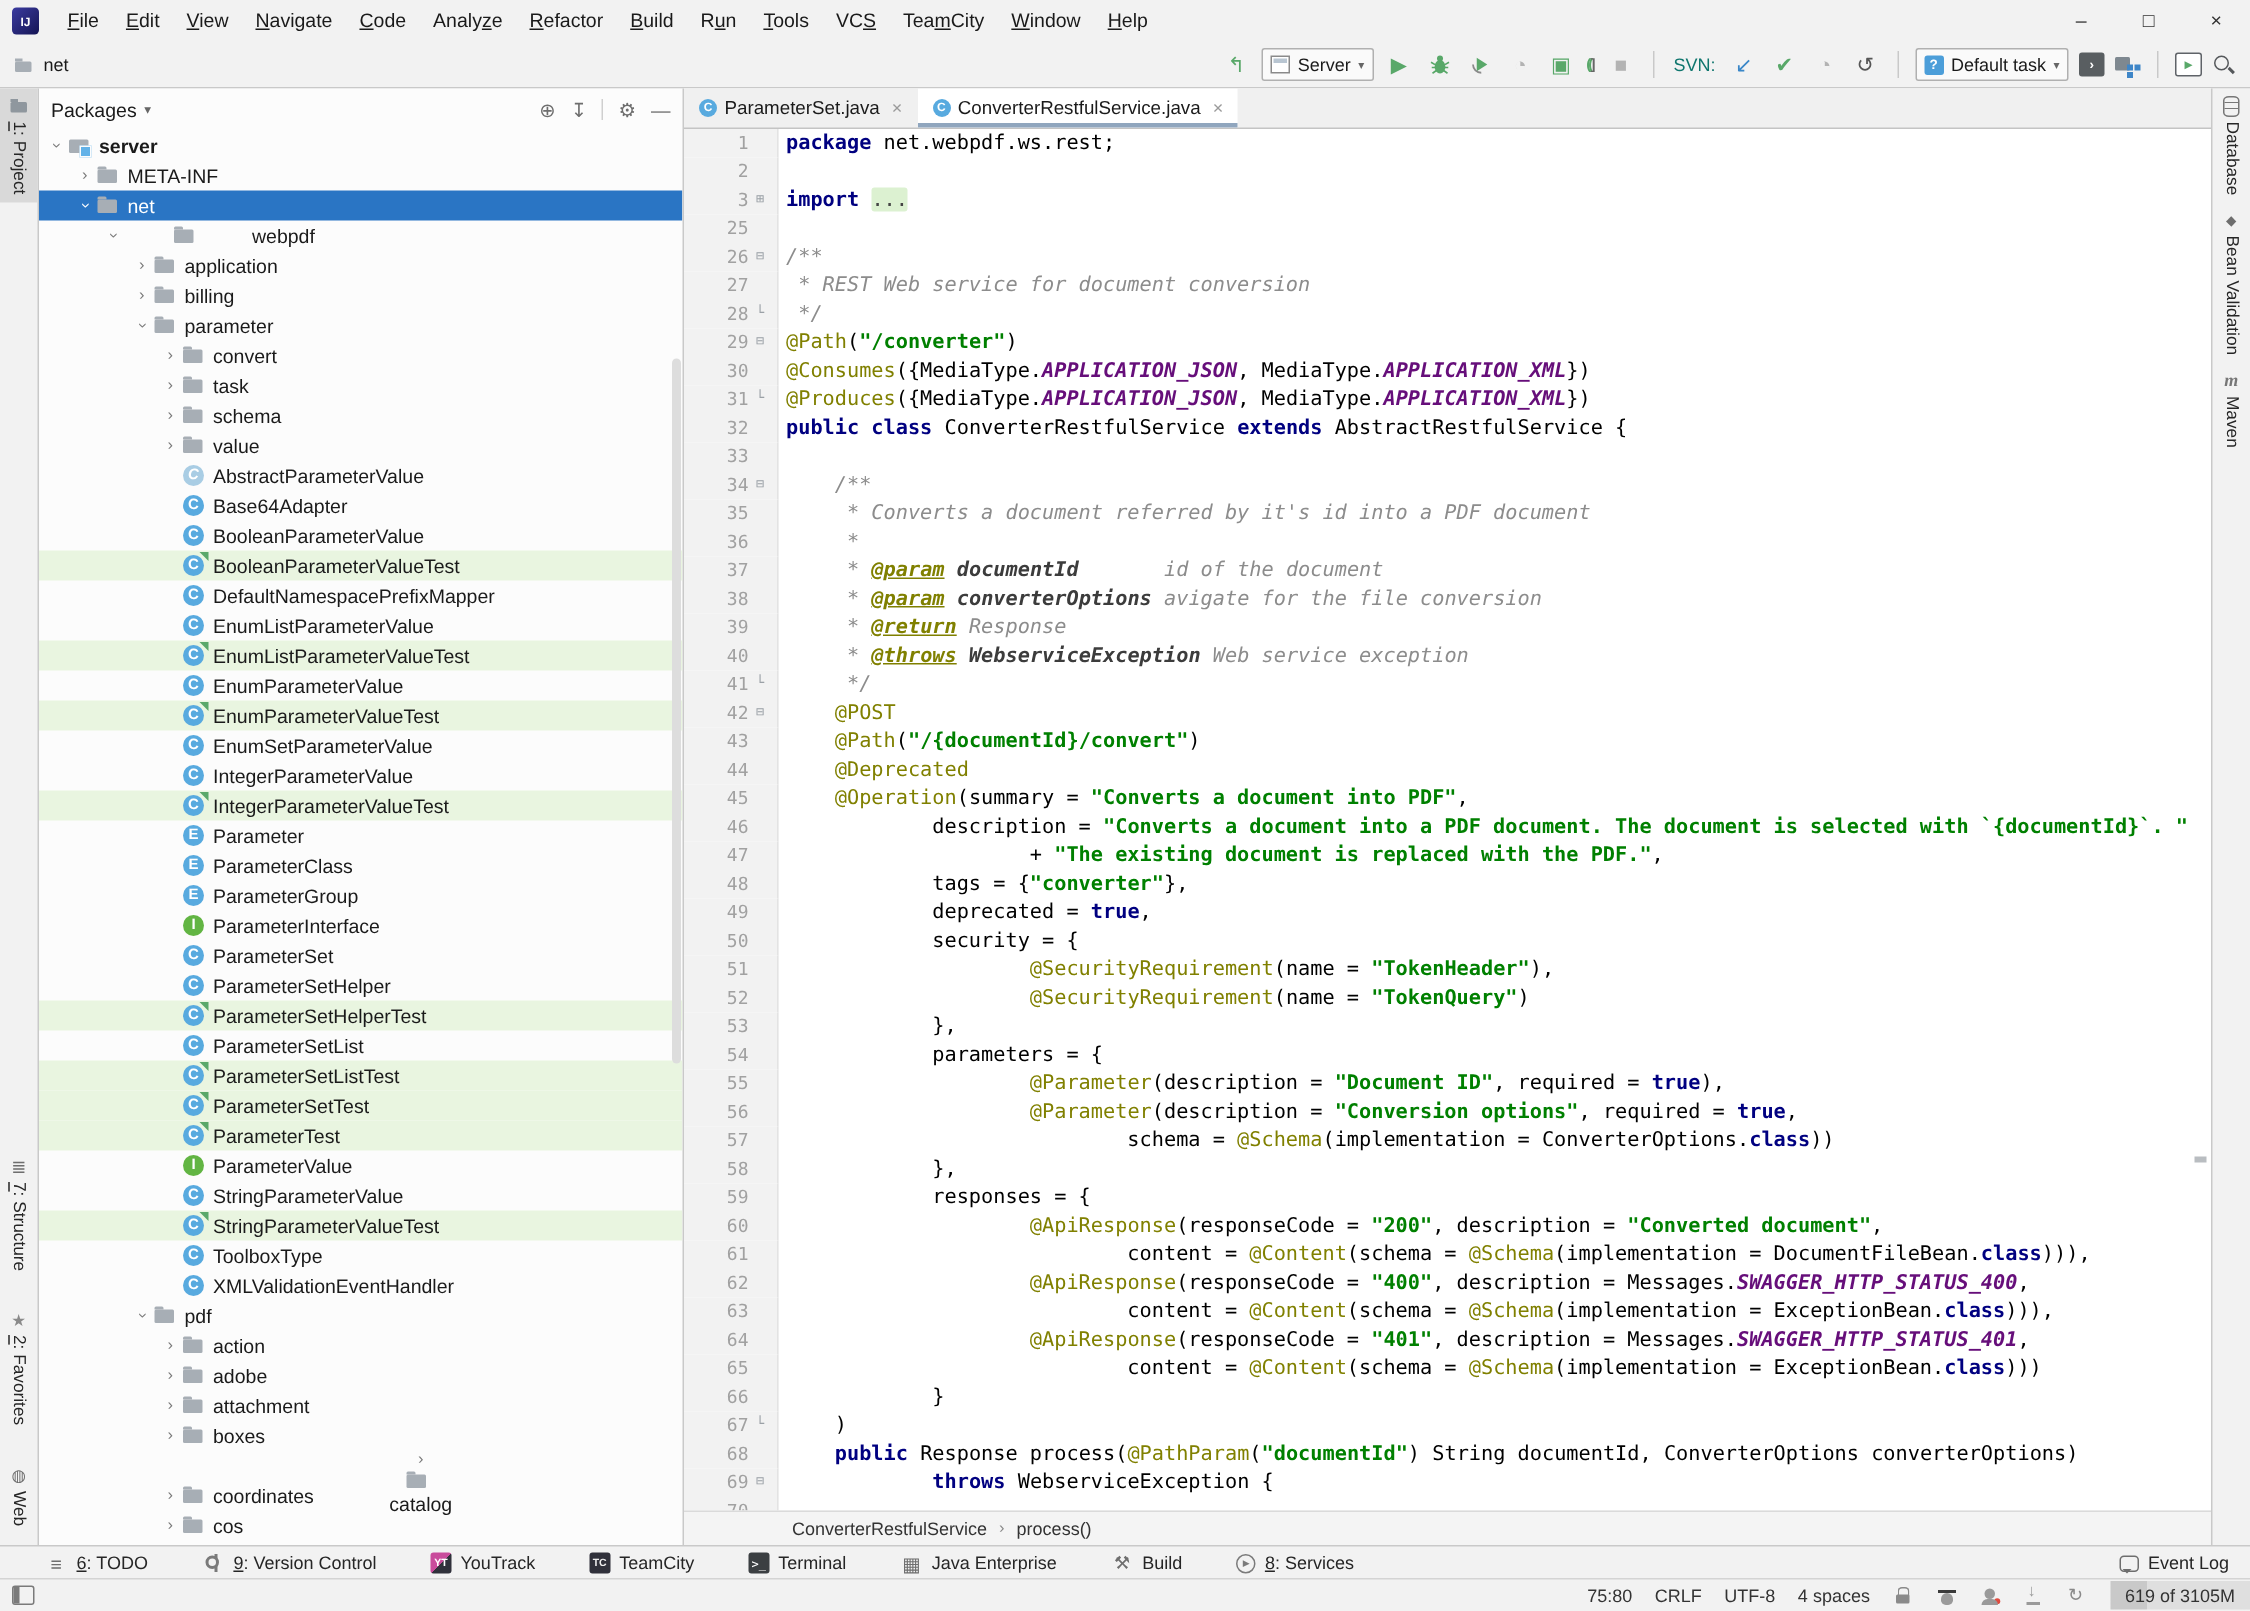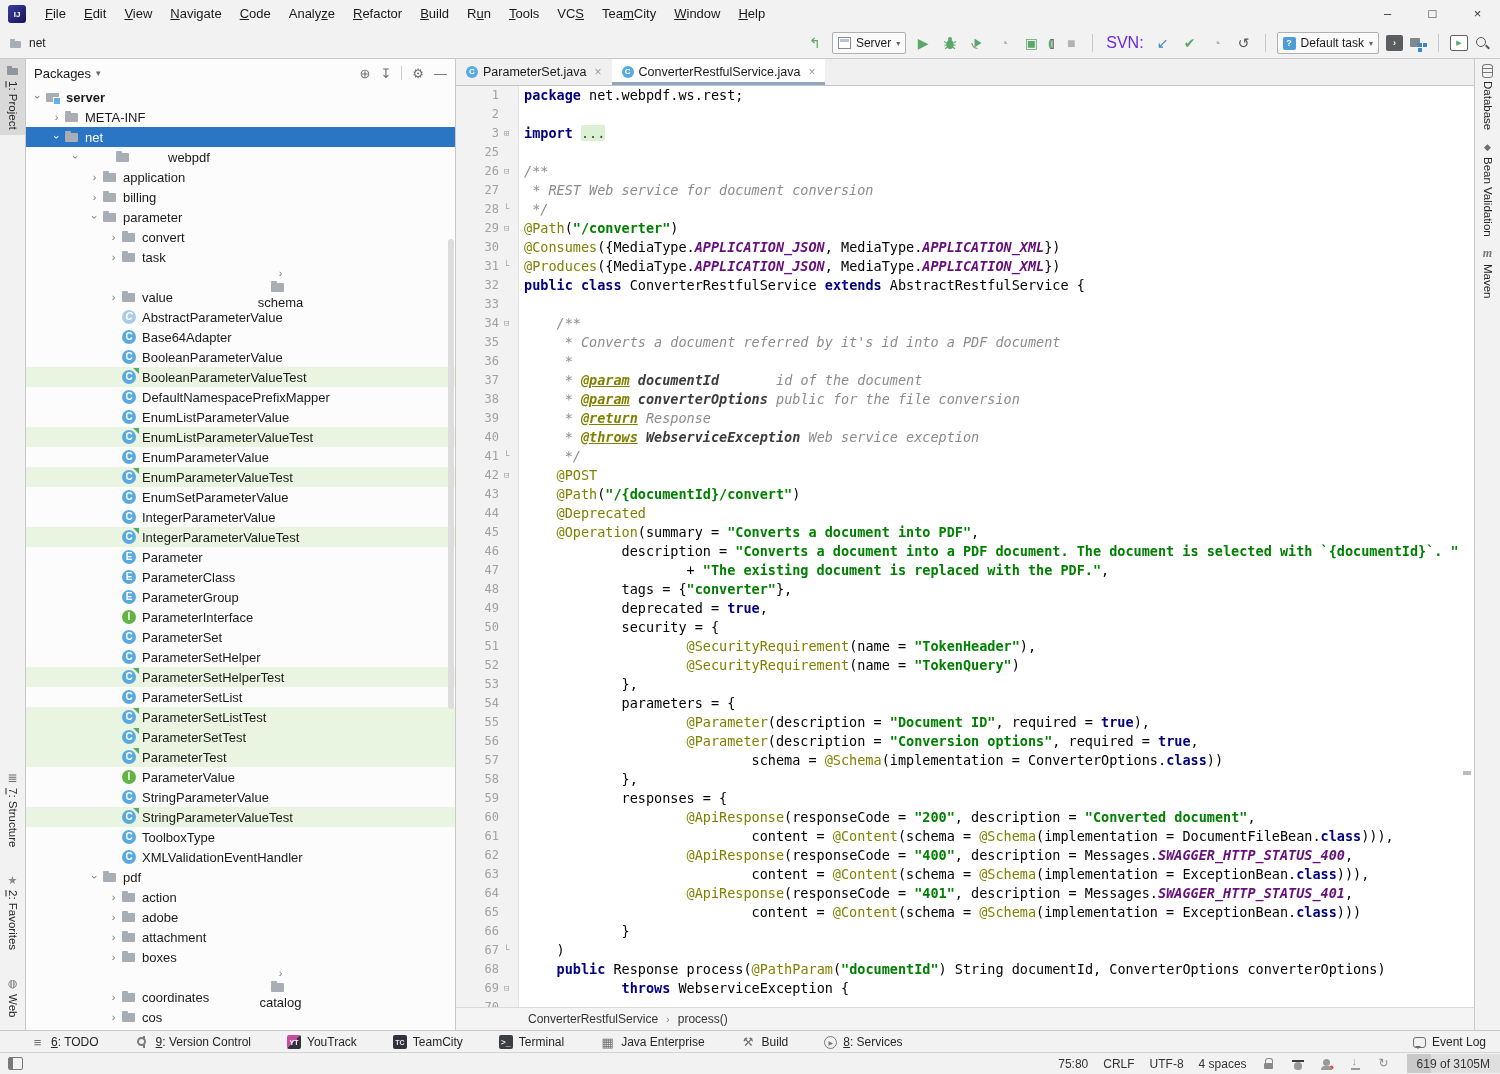--- a/index.html
+++ b/index.html
@@ -24,21 +24,21 @@
   .tb-ico.green{color:#59A869;}
   .tb-ico.blue{color:#3A87C8;}
   .tb-ico.dis{color:#B3B3B3;}
   .vsep{width:1px;height:18px;background:#C9C9C9;margin:0 4px;flex:none;}
   .combo{height:20px;border:1px solid #B0B0B0;border-radius:2px;background:#FAFAFA;display:flex;align-items:center;padding:0 5px;font-size:12px;gap:5px;color:#1a1a1a;}
   .combo .arr{font-size:8px;color:#666;}
   .cico-srv{width:11px;height:10px;border:1px solid #8a8a8a;background:#fff;position:relative;flex:none;}
   .cico-srv::before{content:"";position:absolute;top:1px;left:1px;right:1px;height:3px;background:#B9C6D2;}
   .cico-task{width:13px;height:13px;border-radius:2px;background:#4C9ED9;color:#fff;font-size:9px;font-weight:bold;display:flex;align-items:center;justify-content:center;flex:none;}
   .cico-task::before{content:"?";}
-  .svn-label{font-size:16px;color:#6d28d9;margin:0 2px;}
+  .svn-label{font-size:12px;color:#0f766e;margin:0 2px;}
   .tico-console{width:17px;height:16px;background:#595E61;border-radius:2px;color:#fff;font-size:9px;display:flex;align-items:center;justify-content:center;}
   .tico-console::before{content:"›";font-weight:bold;}
   .tico-modules{width:17px;height:15px;position:relative;}
   .tico-modules::before{content:"";position:absolute;left:0;top:2px;width:10px;height:9px;background:#7E8890;border-radius:1px;}
   .tico-modules::after{content:"";position:absolute;left:8px;top:7px;width:4px;height:4px;background:#3E86C8;box-shadow:5px 0 0 #3E86C8,0 5px 0 #3E86C8;}
   .tico-runany{width:16px;height:14px;border:1.5px solid #5f6368;border-radius:2px;display:flex;align-items:center;justify-content:center;background:#fff;}
   .tico-runany::before{content:"▶";font-size:7px;color:#59A869;}
   .tico-search{width:15px;height:15px;position:relative;}
   .tico-search::before{content:"";position:absolute;left:1px;top:1px;width:8px;height:8px;border:1.6px solid #55585B;border-radius:50%;}
   .tico-search::after{content:"";position:absolute;left:10px;top:10px;width:5px;height:2px;background:#55585B;transform:rotate(45deg);}
@@ -319,21 +319,21 @@
           <div class="trow" style="padding-left: 80px;">
             <span class="chev closed"></span>
             <span class="ti folder"></span>
             <span class="tlabel">convert</span>
           </div>
           <div class="trow" style="padding-left: 80px;">
             <span class="chev closed"></span>
             <span class="ti folder"></span>
             <span class="tlabel">task</span>
           </div>
-          <div class="trow" style="padding-left: 80px; flex-direction: column;">
+          <div class="trow" style="padding-left: 80px;">
             <span class="chev closed"></span>
             <span class="ti folder"></span>
             <span class="tlabel">schema</span>
           </div>
           <div class="trow" style="padding-left: 80px;">
             <span class="chev closed"></span>
             <span class="ti folder"></span>
             <span class="tlabel">value</span>
           </div>
           <div class="trow" style="padding-left: 80px;">
@@ -543,21 +543,21 @@
           <div class="cline"><span class="gut"><span class="ln">28</span><span class="fm">└</span></span><span class="ctext"><span class="tk-c"> */</span></span></div>
           <div class="cline"><span class="gut"><span class="ln">29</span><span class="fm">⊟</span></span><span class="ctext"><span class="tk-a">@Path</span><span class="tk-p">(</span><span class="tk-s">"/converter"</span><span class="tk-p">)</span></span></div>
           <div class="cline"><span class="gut"><span class="ln">30</span><span class="fm"></span></span><span class="ctext"><span class="tk-a">@Consumes</span><span class="tk-p">({MediaType.</span><span class="tk-f">APPLICATION_JSON</span><span class="tk-p">, MediaType.</span><span class="tk-f">APPLICATION_XML</span><span class="tk-p">})</span></span></div>
           <div class="cline"><span class="gut"><span class="ln">31</span><span class="fm">└</span></span><span class="ctext"><span class="tk-a">@Produces</span><span class="tk-p">({MediaType.</span><span class="tk-f">APPLICATION_JSON</span><span class="tk-p">, MediaType.</span><span class="tk-f">APPLICATION_XML</span><span class="tk-p">})</span></span></div>
           <div class="cline"><span class="gut"><span class="ln">32</span><span class="fm"></span></span><span class="ctext"><span class="tk-k">public class</span><span class="tk-p"> ConverterRestfulService </span><span class="tk-k">extends</span><span class="tk-p"> AbstractRestfulService {</span></span></div>
           <div class="cline"><span class="gut"><span class="ln">33</span><span class="fm"></span></span><span class="ctext"></span></div>
           <div class="cline"><span class="gut"><span class="ln">34</span><span class="fm">⊟</span></span><span class="ctext"><span class="tk-c">    /**</span></span></div>
           <div class="cline"><span class="gut"><span class="ln">35</span><span class="fm"></span></span><span class="ctext"><span class="tk-c">     * Converts a document referred by it's id into a PDF document</span></span></div>
           <div class="cline"><span class="gut"><span class="ln">36</span><span class="fm"></span></span><span class="ctext"><span class="tk-c">     *</span></span></div>
           <div class="cline"><span class="gut"><span class="ln">37</span><span class="fm"></span></span><span class="ctext"><span class="tk-c">     * </span><span class="tk-ct">@param</span><span class="tk-c"> </span><span class="tk-cv">documentId</span><span class="tk-c">       id of the document</span></span></div>
-          <div class="cline"><span class="gut"><span class="ln">38</span><span class="fm"></span></span><span class="ctext"><span class="tk-c">     * </span><span class="tk-ct">@param</span><span class="tk-c"> </span><span class="tk-cv">converterOptions</span><span class="tk-c"> public for the file conversion</span></span></div>
+          <div class="cline"><span class="gut"><span class="ln">38</span><span class="fm"></span></span><span class="ctext"><span class="tk-c">     * </span><span class="tk-ct">@param</span><span class="tk-c"> </span><span class="tk-cv">converterOptions</span><span class="tk-c"> avigate for the file conversion</span></span></div>
           <div class="cline"><span class="gut"><span class="ln">39</span><span class="fm"></span></span><span class="ctext"><span class="tk-c">     * </span><span class="tk-ct">@return</span><span class="tk-c"> Response</span></span></div>
           <div class="cline"><span class="gut"><span class="ln">40</span><span class="fm"></span></span><span class="ctext"><span class="tk-c">     * </span><span class="tk-ct">@throws</span><span class="tk-c"> </span><span class="tk-cv">WebserviceException</span><span class="tk-c"> Web service exception</span></span></div>
           <div class="cline"><span class="gut"><span class="ln">41</span><span class="fm">└</span></span><span class="ctext"><span class="tk-c">     */</span></span></div>
           <div class="cline"><span class="gut"><span class="ln">42</span><span class="fm">⊟</span></span><span class="ctext"><span class="tk-p">    </span><span class="tk-a">@POST</span></span></div>
           <div class="cline"><span class="gut"><span class="ln">43</span><span class="fm"></span></span><span class="ctext"><span class="tk-p">    </span><span class="tk-a">@Path</span><span class="tk-p">(</span><span class="tk-s">"/{documentId}/convert"</span><span class="tk-p">)</span></span></div>
           <div class="cline"><span class="gut"><span class="ln">44</span><span class="fm"></span></span><span class="ctext"><span class="tk-p">    </span><span class="tk-a">@Deprecated</span></span></div>
           <div class="cline"><span class="gut"><span class="ln">45</span><span class="fm"></span></span><span class="ctext"><span class="tk-p">    </span><span class="tk-a">@Operation</span><span class="tk-p">(summary = </span><span class="tk-s">"Converts a document into PDF"</span><span class="tk-p">,</span></span></div>
           <div class="cline"><span class="gut"><span class="ln">46</span><span class="fm"></span></span><span class="ctext"><span class="tk-p">            description = </span><span class="tk-s">"Converts a document into a PDF document. The document is selected with `{documentId}`. "</span></span></div>
           <div class="cline"><span class="gut"><span class="ln">47</span><span class="fm"></span></span><span class="ctext"><span class="tk-p">                    + </span><span class="tk-s">"The existing document is replaced with the PDF."</span><span class="tk-p">,</span></span></div>
           <div class="cline"><span class="gut"><span class="ln">48</span><span class="fm"></span></span><span class="ctext"><span class="tk-p">            tags = {</span><span class="tk-s">"converter"</span><span class="tk-p">},</span></span></div>

